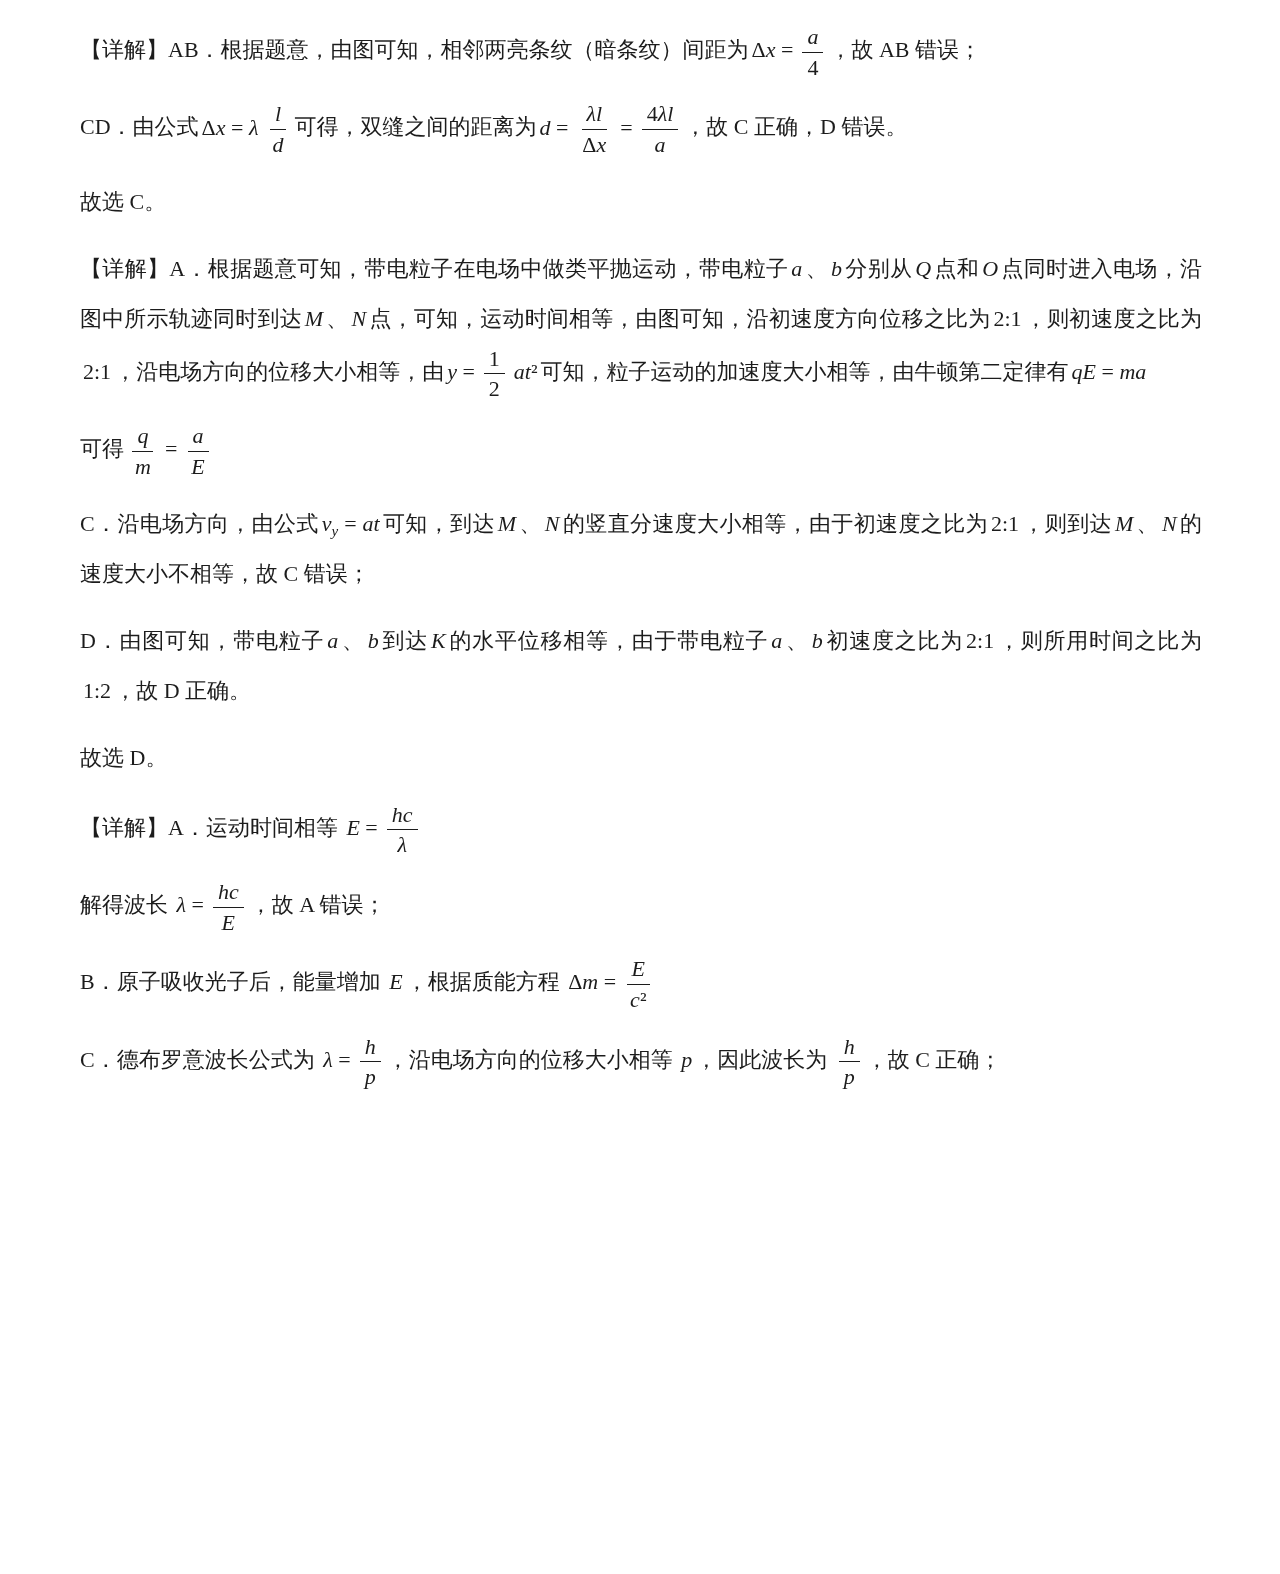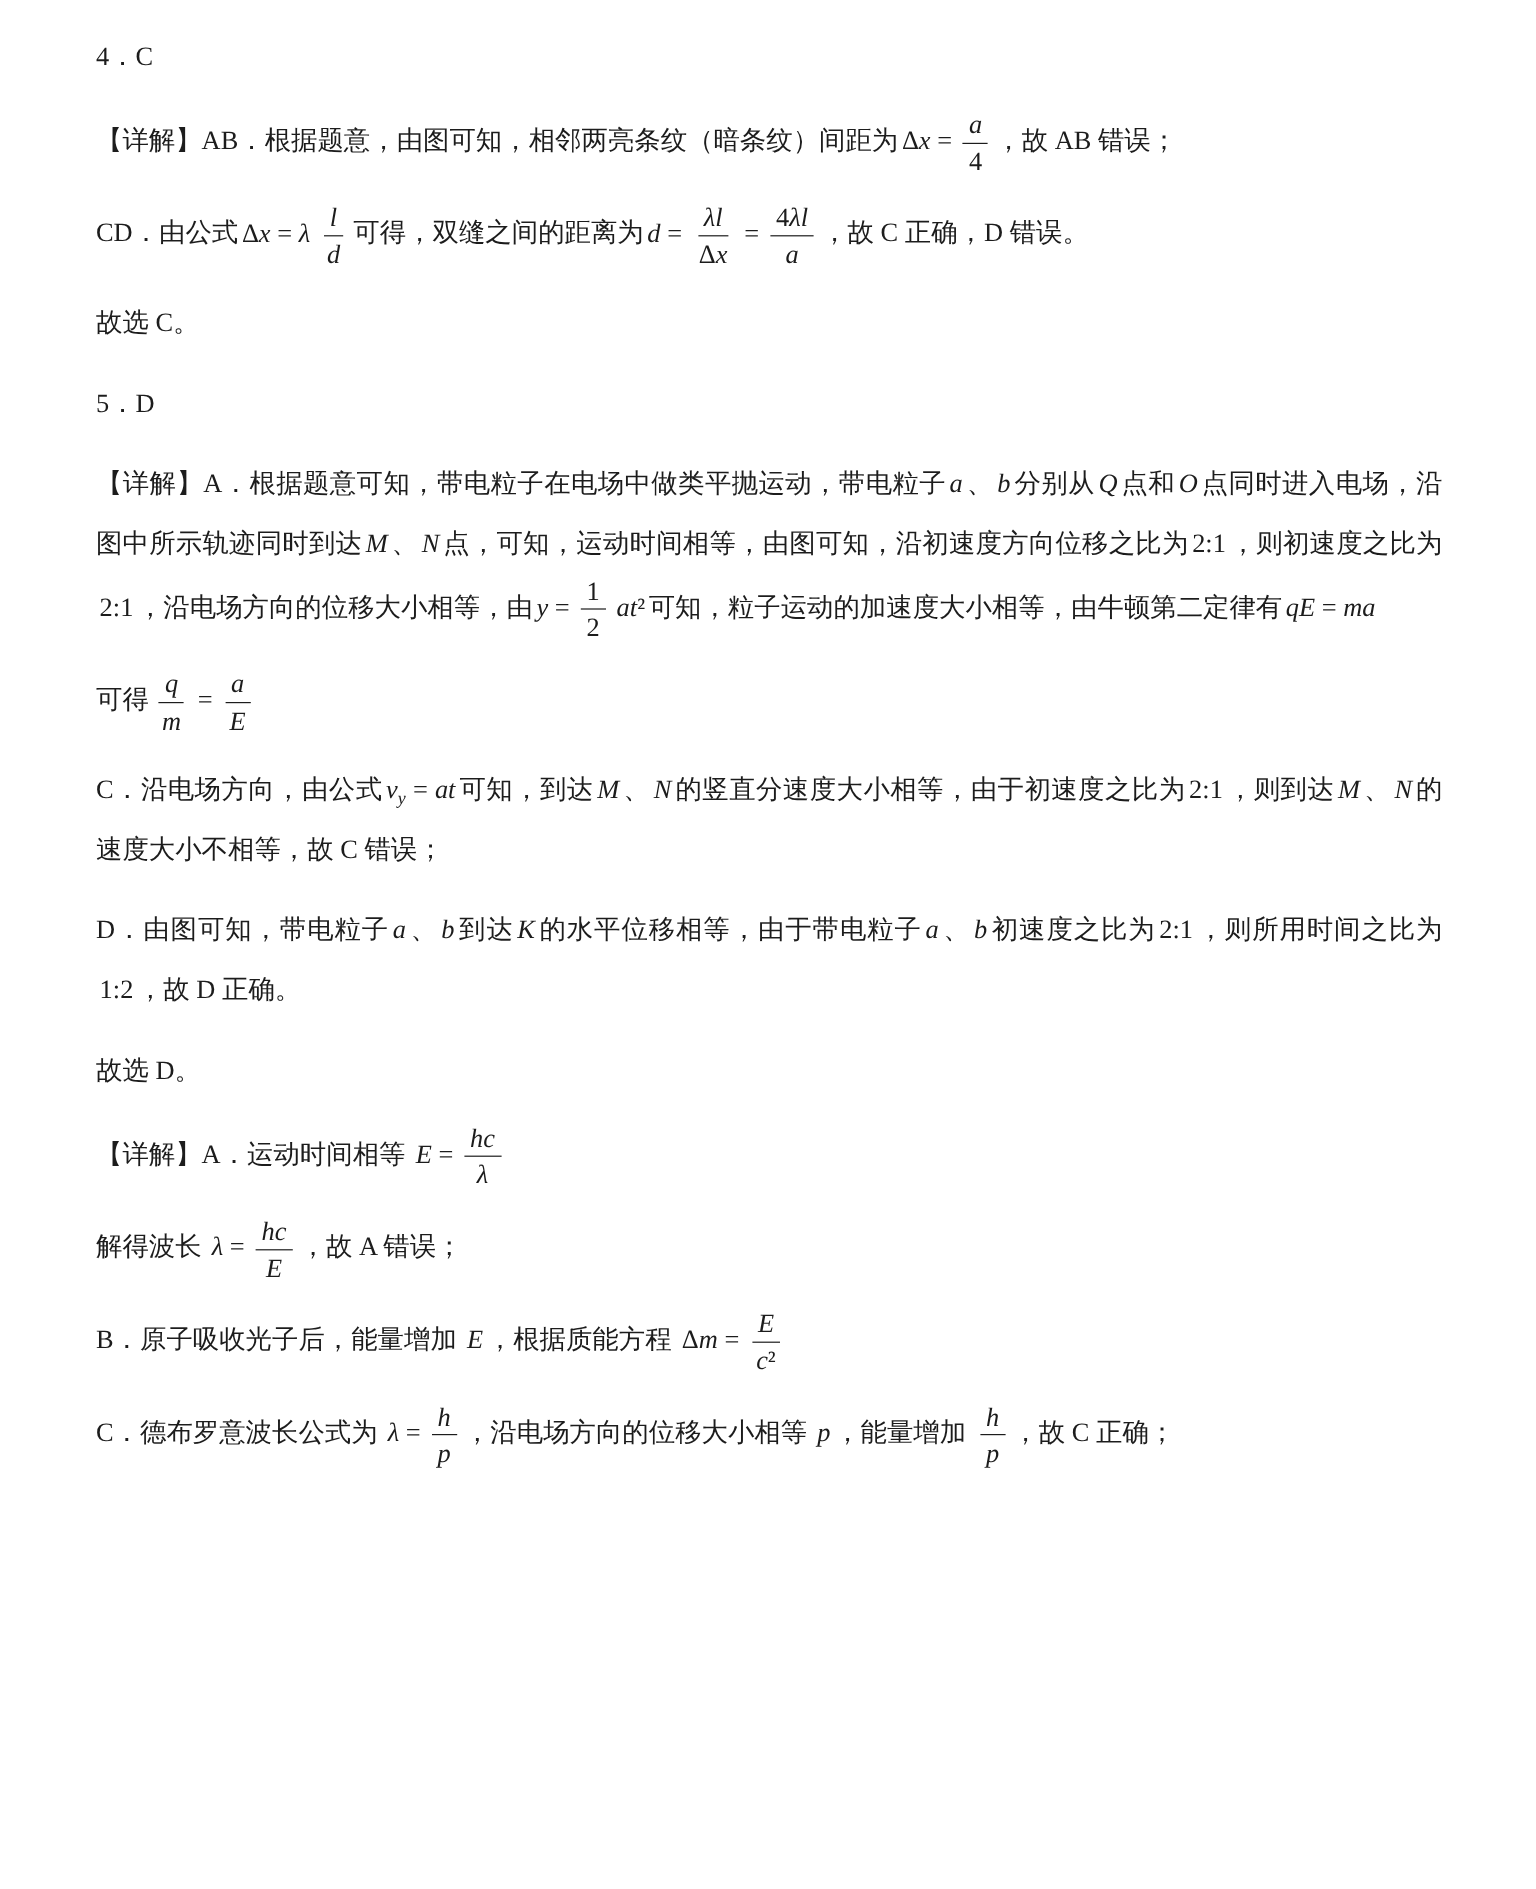--- a/index.html
+++ b/index.html
@@ -51,37 +51,35 @@
   }
   sub {
     font-size: 0.68em;
     line-height: 0;
   }
 </style>
 </head>
 <body>
 
 <div class="doc" style="color: rgb(28, 28, 28); background: rgb(255, 255, 255);">
-    <p class="para"><span>4．C</span></p>
     <p class="para"><span>【详解】AB．根据题意，由图可知，相邻两亮条纹（暗条纹）间距为</span><span class="m">Δ<i>x</i> =</span><span class="frac">
         <span class="num"><i>a</i></span>
         <span class="den">4</span>
       </span><span>，故 AB 错误；</span></p>
     <p class="para"><span>CD．由公式</span><span class="m">Δ<i>x</i> = <i>λ</i></span><span class="frac">
         <span class="num"><i>l</i></span>
         <span class="den"><i>d</i></span>
       </span><span>可得，双缝之间的距离为</span><span class="m"><i>d</i> =</span><span class="frac">
         <span class="num"><i>λl</i></span>
         <span class="den">Δ<i>x</i></span>
       </span><span class="m">=</span><span class="frac">
         <span class="num">4<i>λl</i></span>
         <span class="den"><i>a</i></span>
       </span><span>，故 C 正确，D 错误。</span></p>
     <p class="para"><span>故选 C。</span></p>
-    <p class="para"><span>5．D</span></p>
     <p class="para"><span>【详解】A．根据题意可知，带电粒子在电场中做类平抛运动，带电粒子</span><span class="m"><i>a</i></span><span>、</span><span class="m"><i>b</i></span><span>分别从</span><span class="m"><i>Q</i></span><span>点和</span><span class="m"><i>O</i></span><span>点同时进入电场，沿图中所示轨迹同时到达</span><span class="m"><i>M</i></span><span>、</span><span class="m"><i>N</i></span><span>点，可知，运动时间相等，由图可知，沿初速度方向位移之比为</span><span class="m">2:1</span><span>，则初速度之比为</span><span class="m">2:1</span><span>，沿电场方向的位移大小相等，由</span><span class="m"><i>y</i> =</span><span class="frac">
         <span class="num">1</span>
         <span class="den">2</span>
       </span><span class="m"><i>at</i>²</span><span>可知，粒子运动的加速度大小相等，由牛顿第二定律有</span><span class="m"><i>qE</i> = <i>ma</i></span></p>
     <p class="para"><span>可得</span><span class="frac">
         <span class="num"><i>q</i></span>
         <span class="den"><i>m</i></span>
       </span><span class="m">=</span><span class="frac">
         <span class="num"><i>a</i></span>
         <span class="den"><i>E</i></span>
@@ -97,17 +95,17 @@
         <span class="num"><i>hc</i></span>
         <span class="den"><i>E</i></span>
       </span><span>，故 A 错误；</span></p>
     <p class="para"><span>B．原子吸收光子后，能量增加 </span><span class="m"><i>E</i></span><span>，根据质能方程 </span><span class="m">Δ<i>m</i> =</span><span class="frac">
         <span class="num"><i>E</i></span>
         <span class="den"><i>c</i>²</span>
       </span></p>
     <p class="para"><span>C．德布罗意波长公式为 </span><span class="m"><i>λ</i> =</span><span class="frac">
         <span class="num"><i>h</i></span>
         <span class="den"><i>p</i></span>
-      </span><span>，沿电场方向的位移大小相等 </span><span class="m"><i>p</i></span><span>，能量增加 </span><span class="frac">
+      </span><span>，沿电场方向的位移大小相等 </span><span class="m"><i>p</i></span><span>，因此波长为 </span><span class="frac">
         <span class="num"><i>h</i></span>
         <span class="den"><i>p</i></span>
       </span><span>，故 C 正确；</span></p>
   </div>
 
 </body></html>

